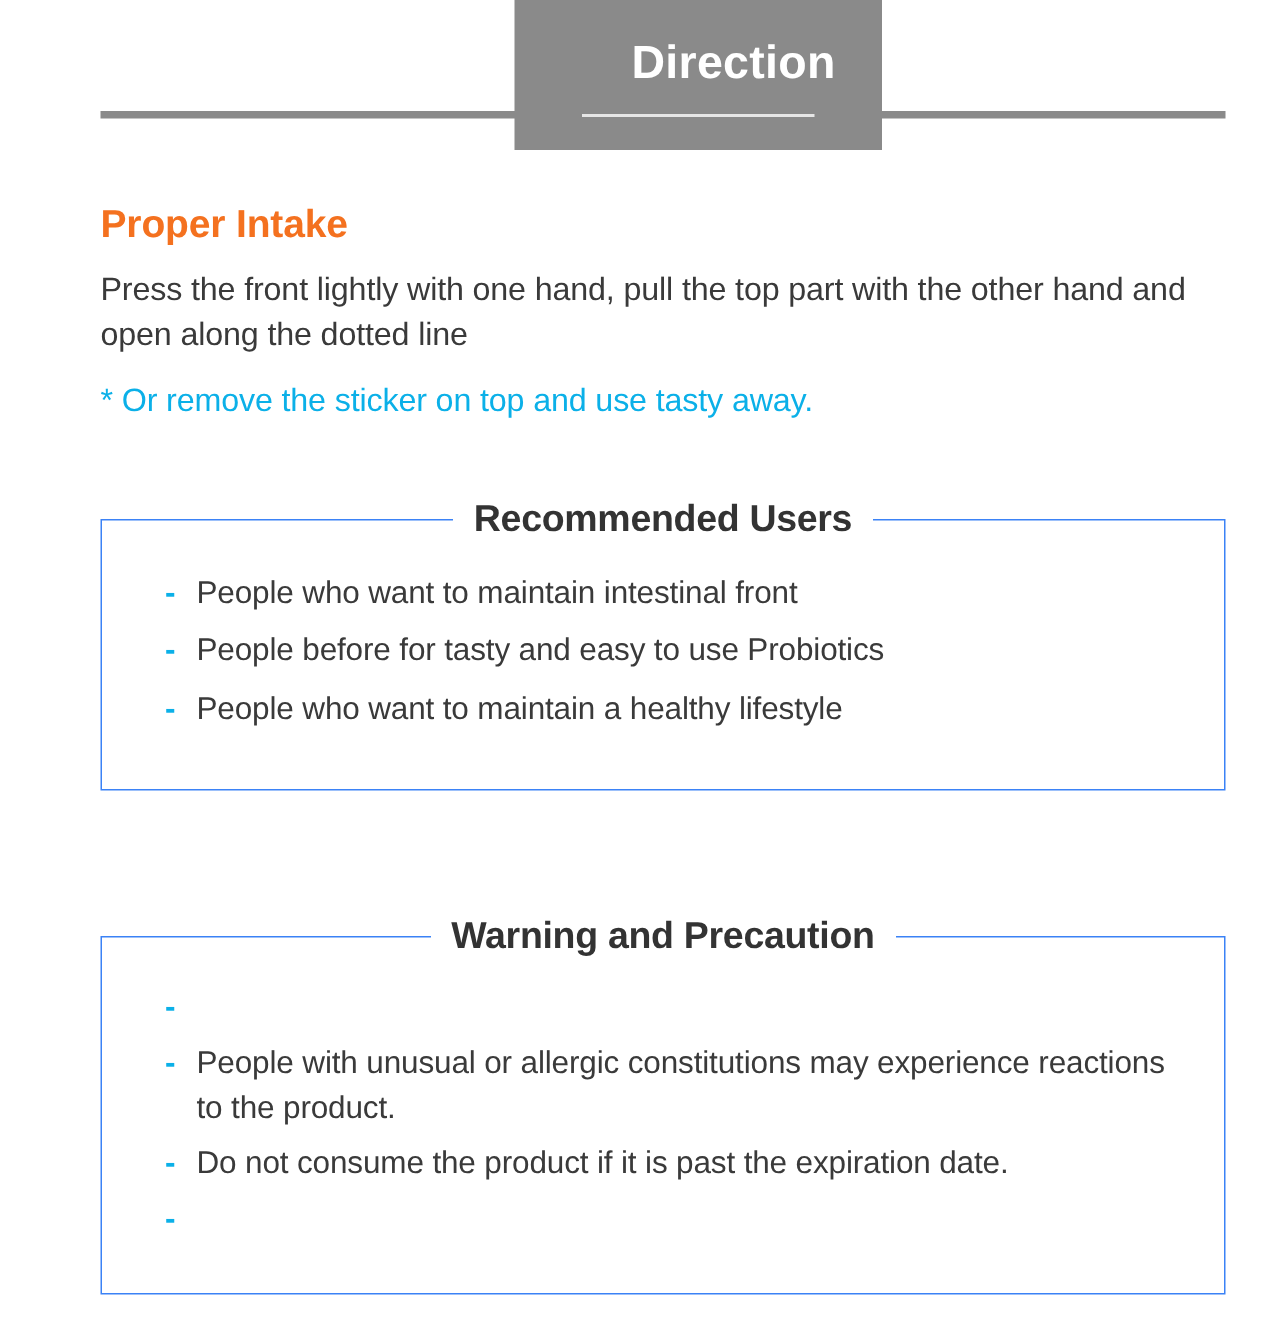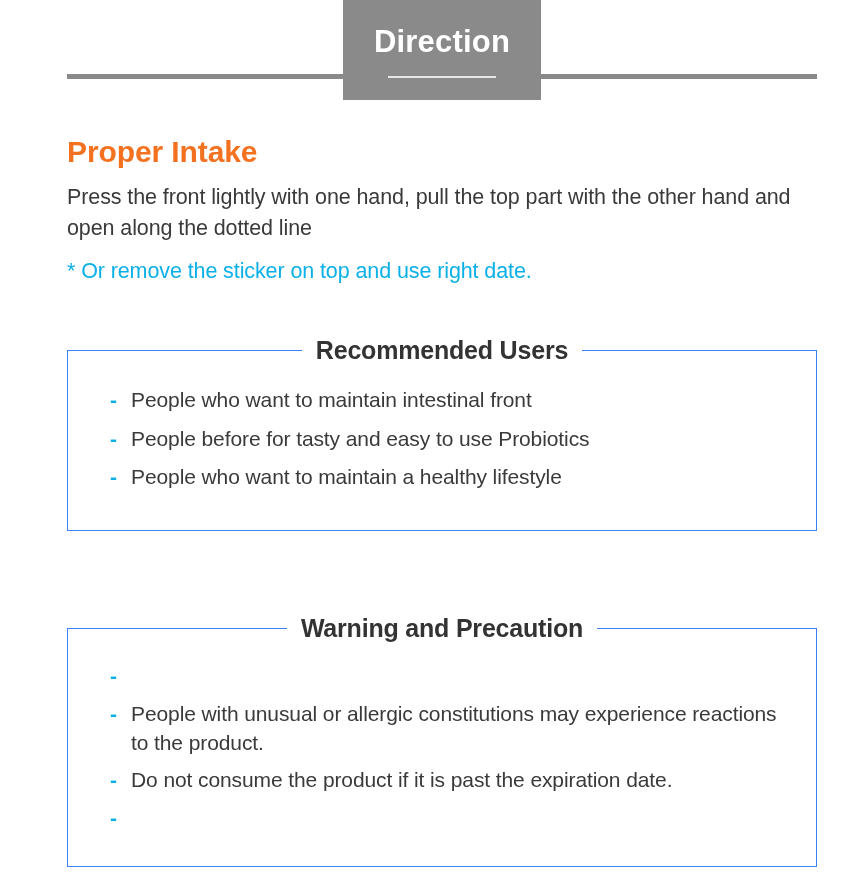--- a/index.html
+++ b/index.html
@@ -29,20 +29,21 @@
     background: #8a8a8a;
   }
   .header-tab {
     position: absolute;
     left: 343px;
     top: 0;
     width: 198px;
     height: 100px;
     background: #8a8a8a;
     text-align: center;
+    padding-left: 47px;
   }
   .header-tab .tab-title {
     display: block;
     color: #ffffff;
     font-size: 31px;
     font-weight: bold;
     letter-spacing: 0.2px;
     line-height: 1;
     padding-top: 26px;
   }
@@ -54,21 +55,21 @@
     height: 2px;
     background: #e6e6e6;
   }
 
   
   .intake-block {
     padding: 0 39px 0 67px;
   }
   .intake-title {
     color: #f4711f;
-    font-size: 30px;
+    font-size: 26px;
     font-weight: bold;
     margin: 35px 0 0 0;
     line-height: 1.1;
     letter-spacing: -0.1px;
   }
   .intake-desc {
     color: #3a3a3a;
     font-size: 21.5px;
     line-height: 1.42;
     margin: 14px 0 0 0;
@@ -146,21 +147,21 @@
   <div class="rule"></div>
   <div class="header-tab">
     <span class="tab-title">Direction</span>
     <span class="tab-underline"></span>
   </div>
 </div>
 
 <div class="intake-block">
   <h2 class="intake-title">Proper Intake</h2>
   <p class="intake-desc">Press the front lightly with one hand, pull the top part with the other hand and open along the dotted line</p>
-  <p class="intake-note">* Or remove the sticker on top and use right date.</p>
+  <p class="intake-note">* Or remove the sticker on top and use tasty away.</p>
 </div>
 
 <fieldset class="panel" id="recommended-panel">
   <legend class="panel-legend">Recommended Users</legend>
   <div class="panel-body">
     <ul class="panel-list">
       <li>
         <span class="dash">-</span>
         <span class="txt">People who want to maintain intestinal front</span>
       </li>

